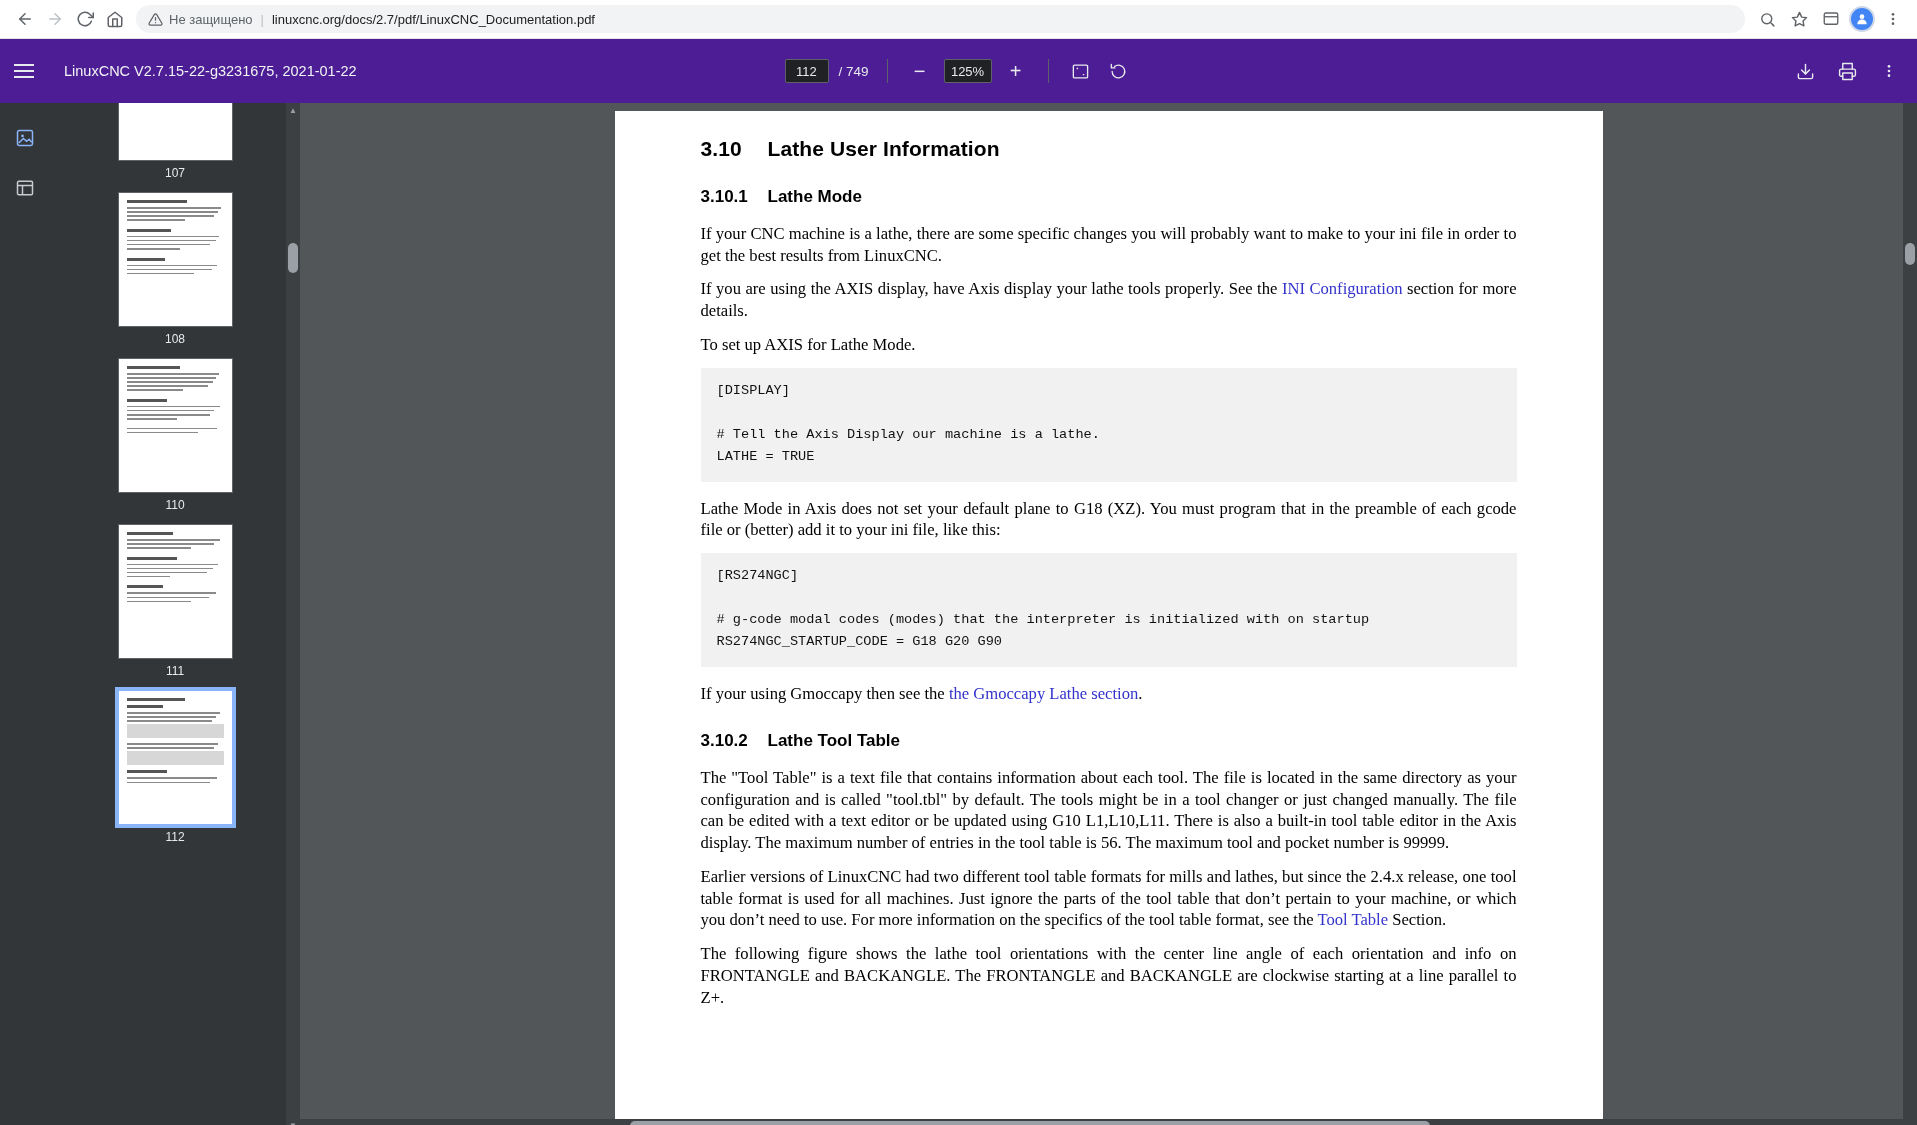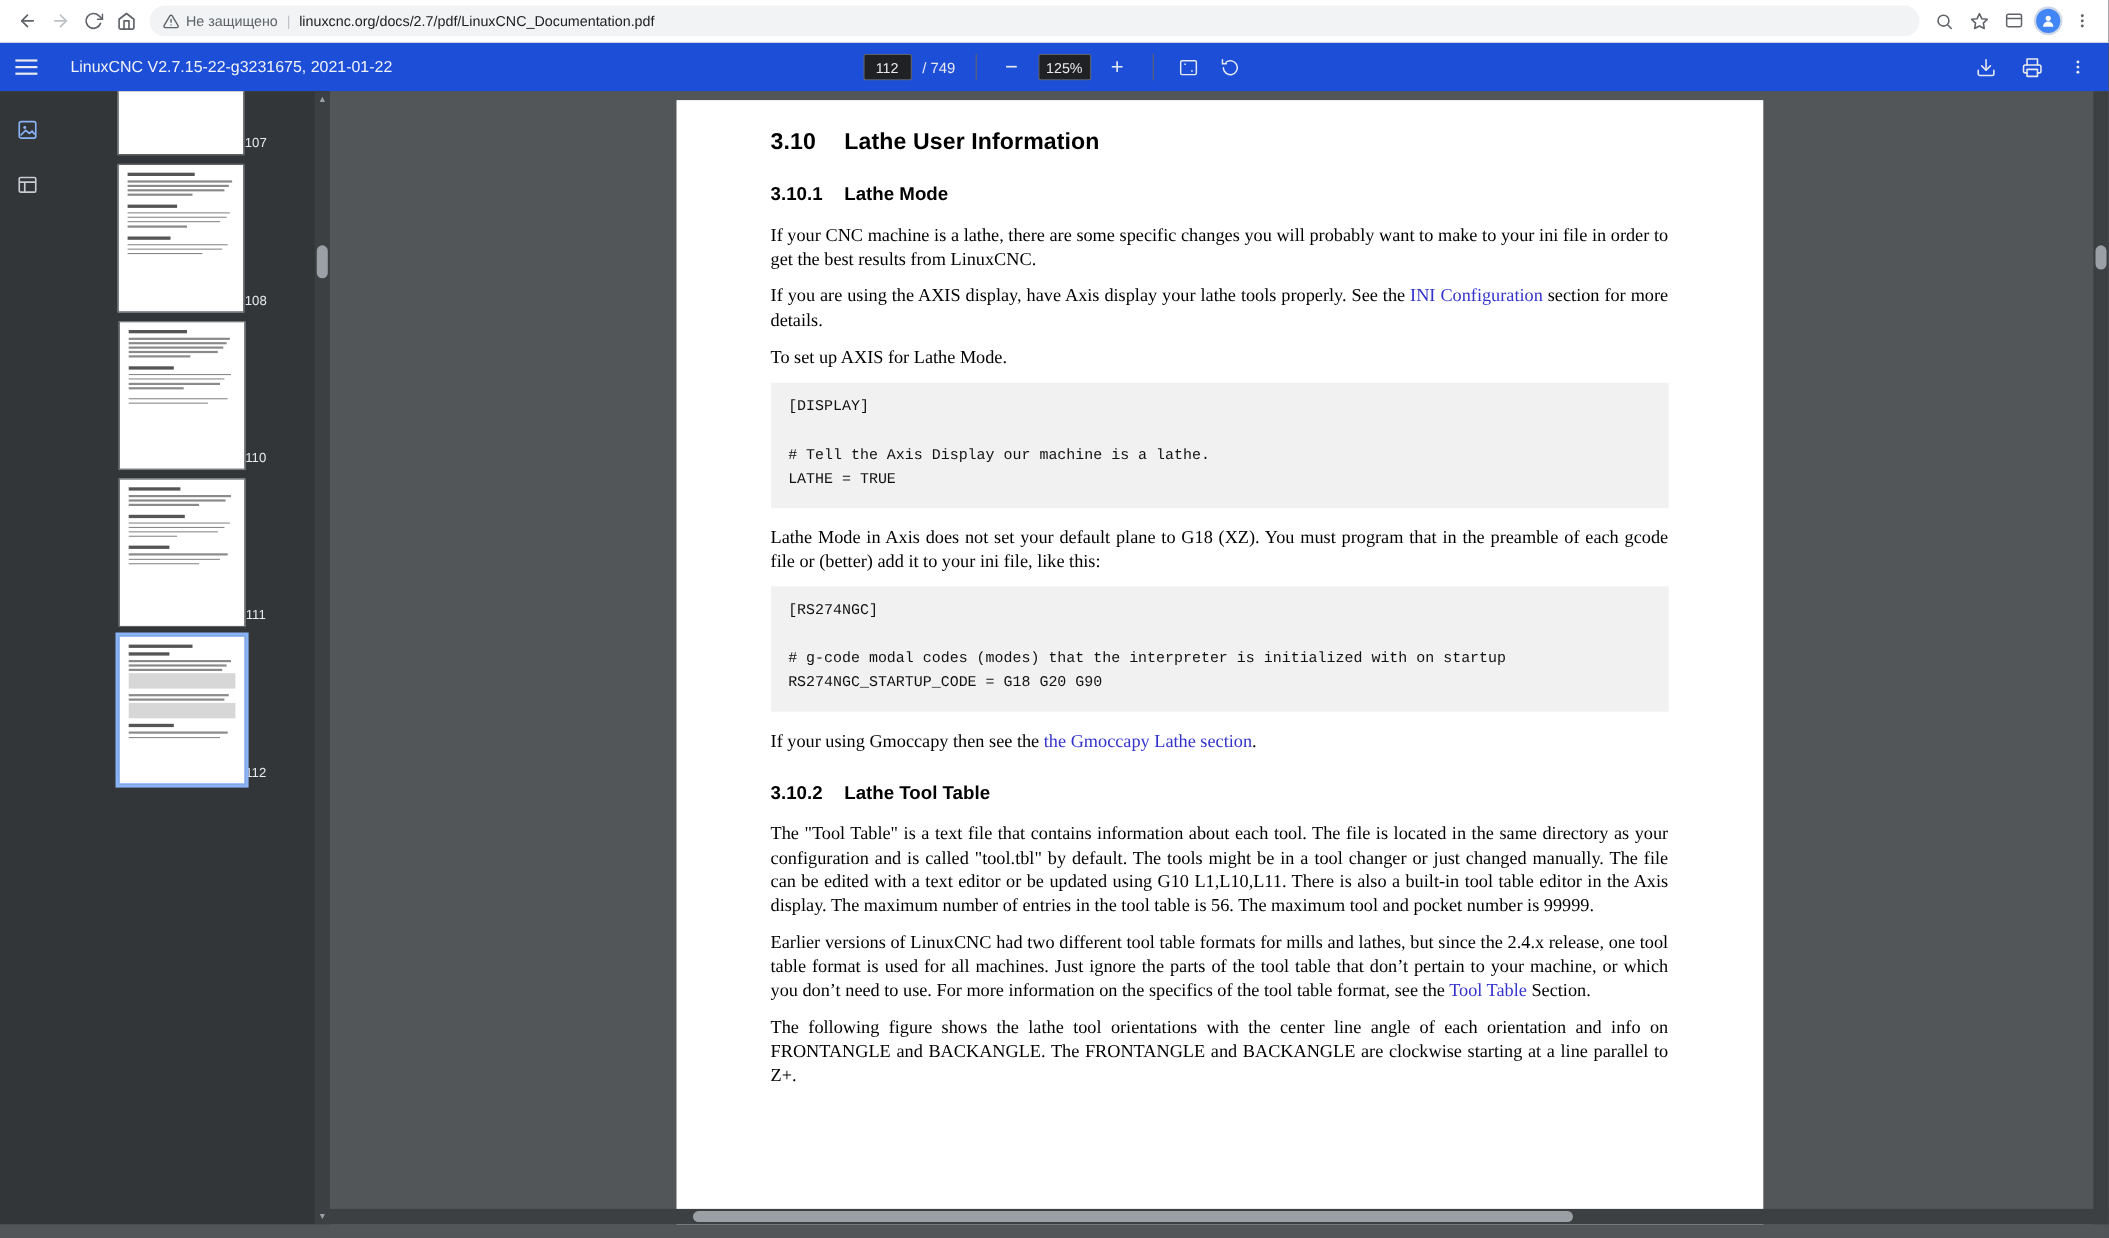--- a/index.html
+++ b/index.html
@@ -57,22 +57,22 @@
   .avatar-btn {
     width: 26px; height: 26px; border-radius: 50%;
     background: #4285f4;
     display: flex; align-items: center; justify-content: center;
     color: #fff; font-size: 12px;
     border: 2px solid #cfd8e8;
   }
 
   
   .pdf-toolbar {
-    height: 44px;
-    background: #1d4ed8;
+    height: 64px;
+    background: #4c1d95;
     display: flex;
     align-items: center;
     color: #e8eaed;
     padding: 0 14px;
     position: relative;
   }
   .hamburger {
     width: 32px; height: 32px;
     display: flex; flex-direction: column; justify-content: center; gap: 4px;
     margin-right: 18px;
@@ -156,21 +156,21 @@
     position: relative;
     flex: none;
   }
   .thumb-list {
     padding-top: 0px;
     display: flex;
     flex-direction: column;
     align-items: center;
   }
   .thumb-item {
-    display: flex; flex-direction: row; align-items: flex-end;
+    display: flex; flex-direction: column; align-items: center;
     margin-bottom: 8px;
   }
   .thumb-page {
     width: 115px;
     background: #fff;
     border: 1px solid #5f6368;
     position: relative;
     overflow: hidden;
     padding: 7px 8px;
   }

